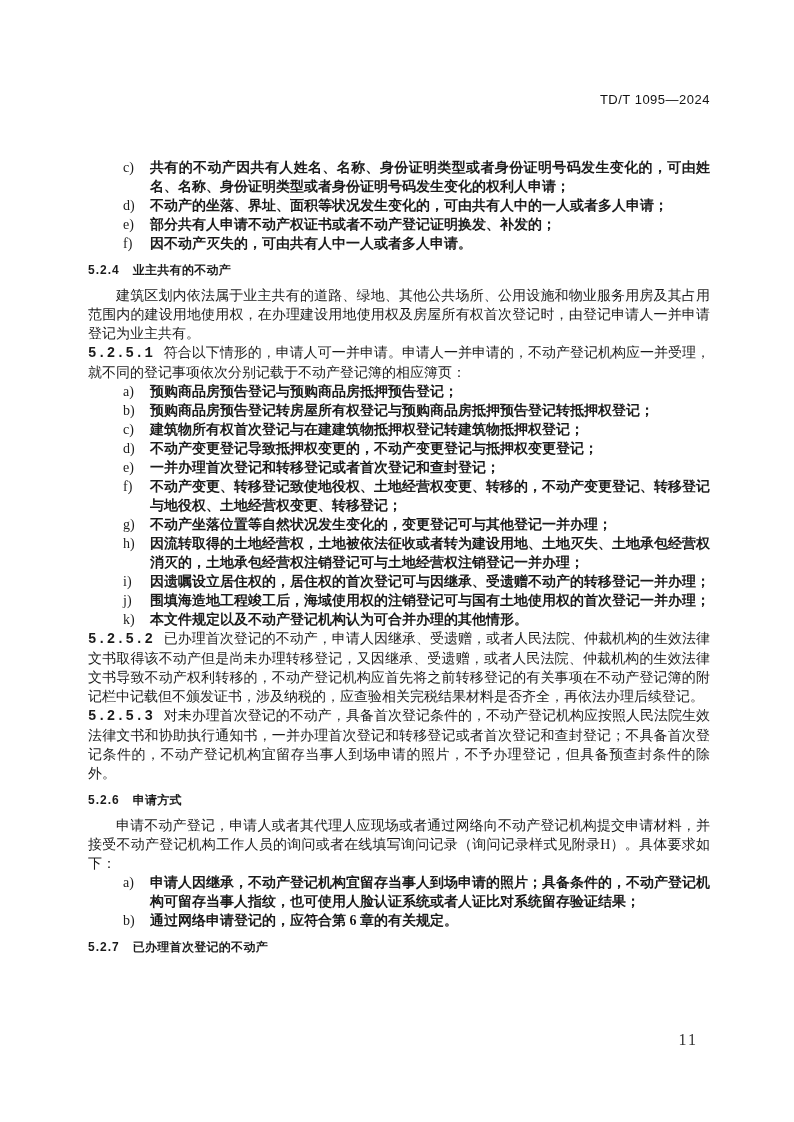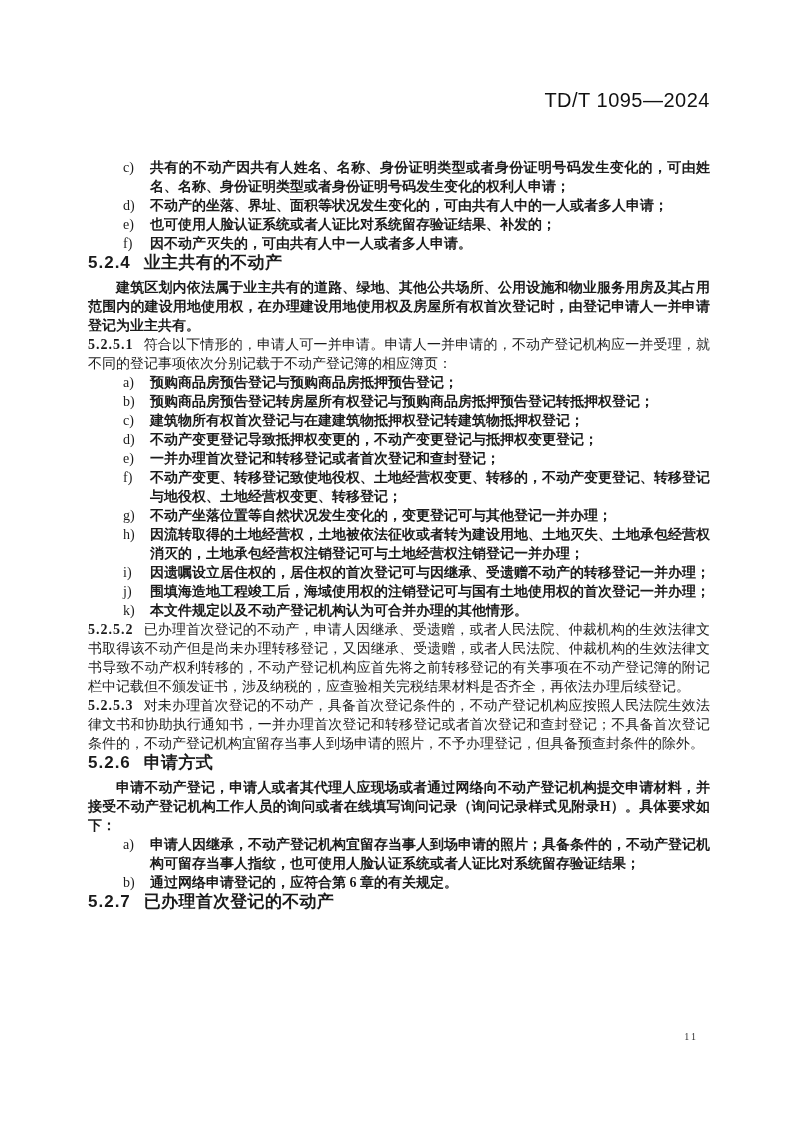--- a/index.html
+++ b/index.html
@@ -13,21 +13,21 @@
   }
   .page {
     position: relative;
     width: 794px; height: 1122px;
     background: #ffffff;
     padding: 92px 84px 0 88px;
   }
   .doc-header {
     text-align: right;
     font-family: "Liberation Sans", "DejaVu Sans", sans-serif;
-    font-size: 20px;
+    font-size: 13px;
     line-height: 16px;
     letter-spacing: 0.5px;
     color: #111;
   }
   .content {
     margin-top: 50px;
     font-size: 14px;
     line-height: 19px;
     text-align: justify;
   }
@@ -35,41 +35,41 @@
   .hl { display: flex; }
   .hl .lbl {
     flex: 0 0 27px;
     margin-left: 35px;
   }
   .hl .txt { flex: 1; text-align: justify; font-weight: bold; }
   
   .heading {
     font-family: "Liberation Sans", "DejaVu Sans", sans-serif;
     font-weight: bold;
-    font-size: 17px;
+    font-size: 12px;
     line-height: 19px;
-    margin: 0 0 6px 0;
+    margin: 8px 0 6px 0;
     text-align: left;
     letter-spacing: 0.3px;
   }
   .heading .num { margin-right: 13px; letter-spacing: 1px; }
   
-  .p-ind { text-indent: 28px; font-weight: bold; }
+  .p-ind { text-indent: 28px; }
   
   .secnum {
-    font-family: Liberation Serif, serif;
+    font-family: Liberation Mono, monospace;
     font-weight: bold;
     letter-spacing: 1px;
     margin-right: 10px;
   }
   .page-number {
     position: absolute;
     top: 1031px;
     right: 96px;
-    font-size: 10px;
+    font-size: 16px;
     font-family: "Liberation Serif", "DejaVu Serif", serif;
     color: #333;
     letter-spacing: 2px;
   }
 </style>
 </head>
 <body>
 
 <div class="page">
 
@@ -83,21 +83,21 @@
       <div class="hl">
         <span class="lbl">c)</span>
         <span class="txt">共有的不动产因共有人姓名、名称、身份证明类型或者身份证明号码发生变化的，可由姓名、名称、身份证明类型或者身份证明号码发生变化的权利人申请；</span>
       </div>
       <div class="hl">
         <span class="lbl">d)</span>
         <span class="txt">不动产的坐落、界址、面积等状况发生变化的，可由共有人中的一人或者多人申请；</span>
       </div>
       <div class="hl">
         <span class="lbl">e)</span>
-        <span class="txt">也可使用人脸认证系统或者人证比对系统留存验证结果、补发的；</span>
+        <span class="txt">部分共有人申请不动产权证书或者不动产登记证明换发、补发的；</span>
       </div>
       <div class="hl">
         <span class="lbl">f)</span>
         <span class="txt">因不动产灭失的，可由共有人中一人或者多人申请。</span>
       </div>
     </div>
 
     <div class="heading">
       <span class="num">5.2.4</span><span>业主共有的不动产</span>
     </div>

